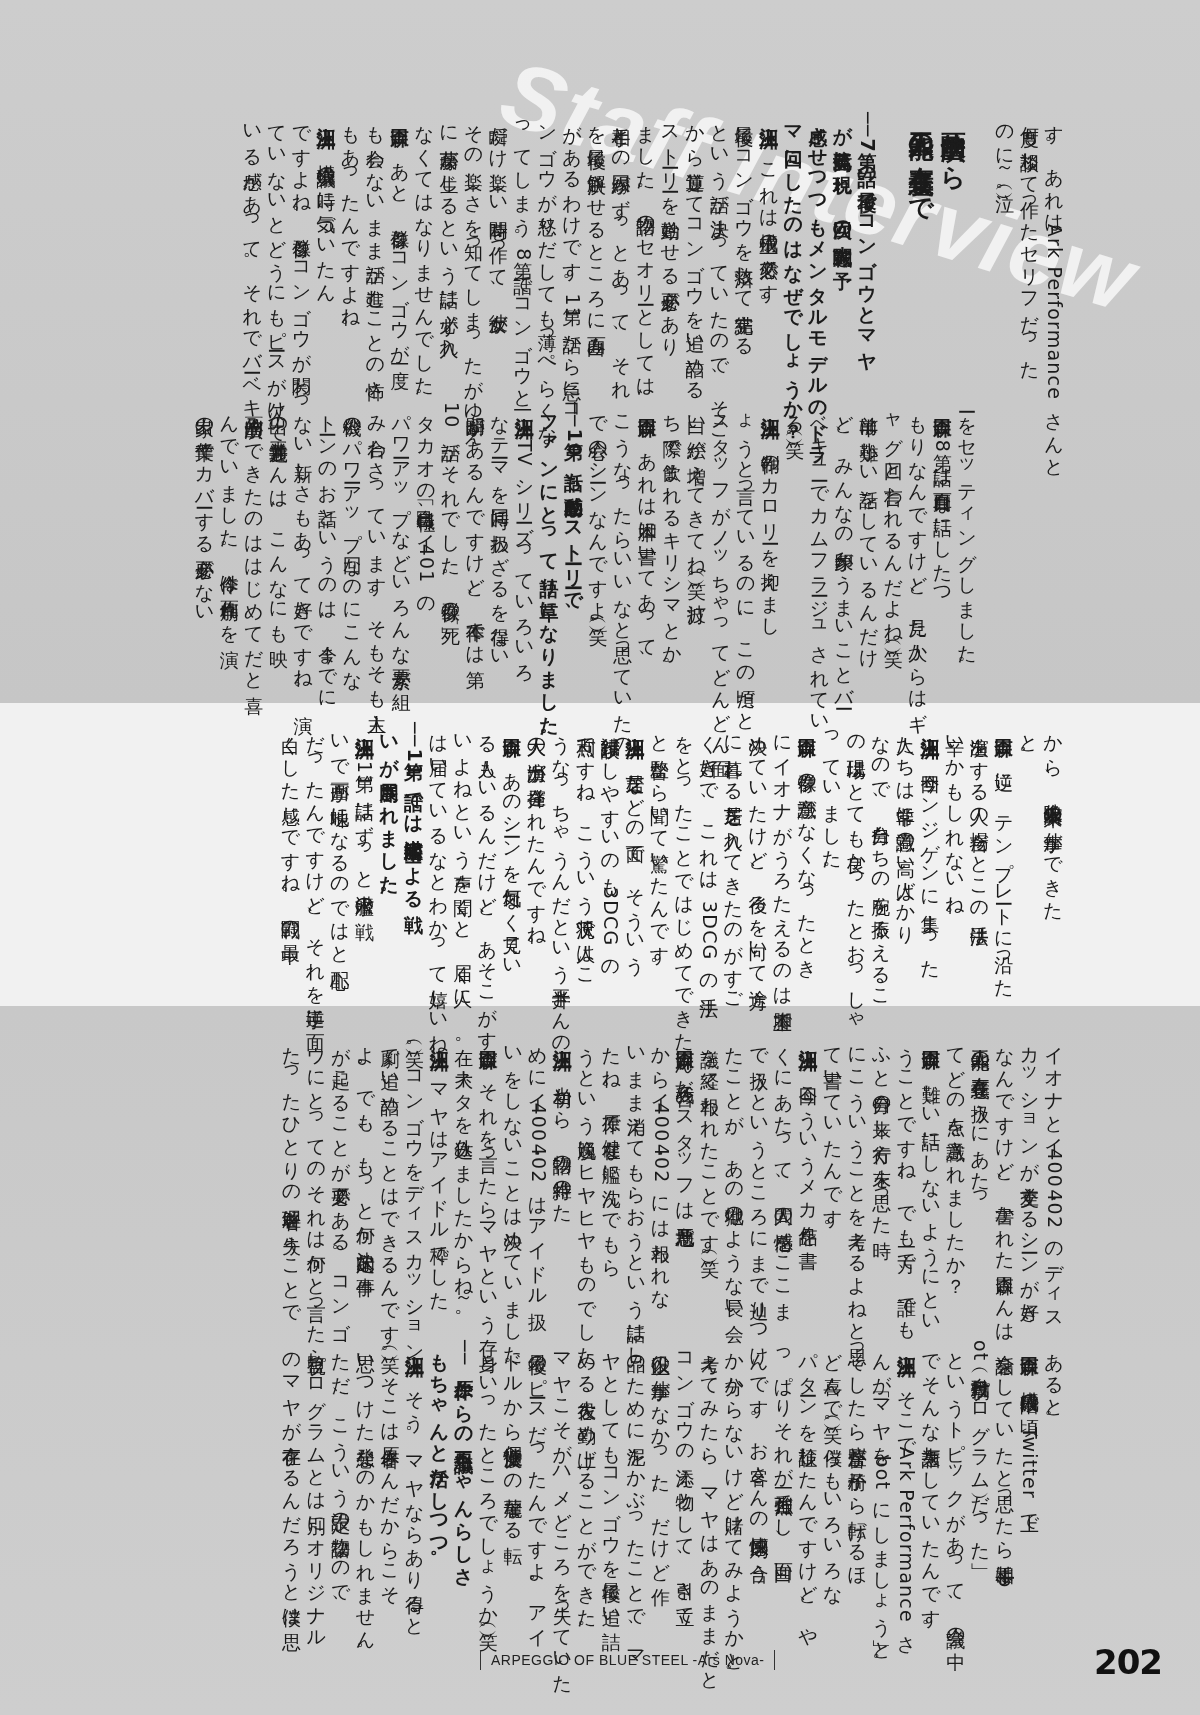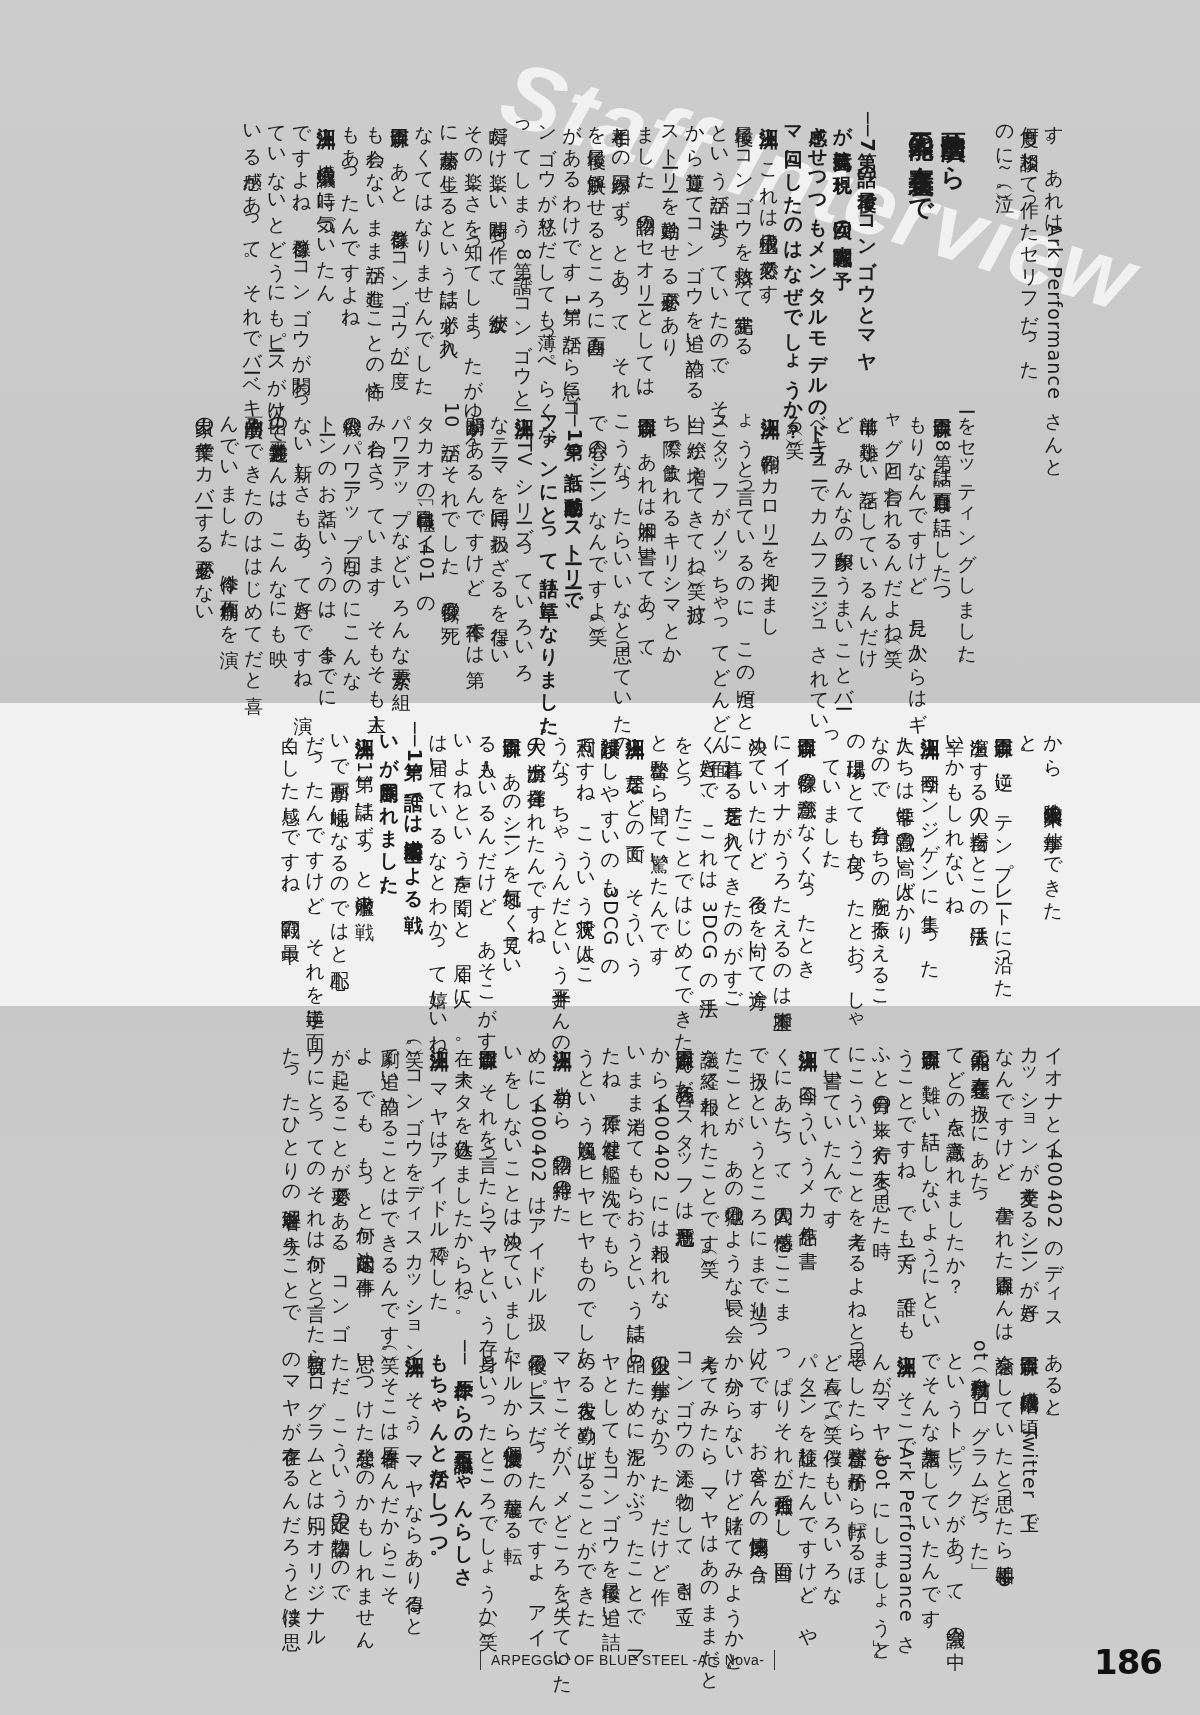--- a/index.html
+++ b/index.html
@@ -54,13 +54,13 @@
 
 <div class="watermark">Staff Interview</div>
 
 <div class="block" id="top-upper" style="right:133px; top:112px; height:275px; width:880px;"><span class="ln"><span>す。あれはArk Performanceさんと</span></span><span class="ln"><span>何度も相談して作ったセリフだった</span></span><span class="ln"><span>のに～（泣）。</span></span><span class="ln"><span>　</span></span><span class="ln heading"><span>映画的演出から</span></span><span class="ln heading"><span>人工知能の存在意義まで</span></span><span class="ln"><span>　</span></span><span class="ln q"><span>──第7話の最後でコンゴウとマヤ</span></span><span class="ln q"><span>が硫黄島に現れ、次回の大戦闘を予</span></span><span class="ln q"><span>感させつつもメンタルモデルのドラ</span></span><span class="ln q"><span>マ回にしたのはなぜでしょうか？</span></span><span class="ln"><span class="sp">上江洲　</span><span>これは構成上の必然です。</span></span><span class="ln"><span>最後にコンゴウを救済して完結する</span></span><span class="ln"><span>という話が決まっていたので、そこ</span></span><span class="ln"><span>から逆算してコンゴウを追い詰める</span></span><span class="ln"><span>ストーリーを始動させる必要があり</span></span><span class="ln"><span>ました。物語のセオリーとしては、</span></span><span class="ln"><span>相手との因縁がずっとあって、それ</span></span><span class="ln"><span>を最後に解決させるところに面白み</span></span><span class="ln"><span>があるわけです。第11話から急にコ</span></span><span class="ln"><span>ンゴウが怒りだしても薄っぺらくな</span></span><span class="ln"><span>ってしまう。第8話でコンゴウと一</span></span><span class="ln"><span>瞬だけ楽しい時間を作って、彼女が</span></span><span class="ln"><span>その楽しさを知ってしまったがゆえ</span></span><span class="ln"><span>に葛藤が生じるという話は必ず入れ</span></span><span class="ln"><span>なくてはなりませんでした。</span></span><span class="ln"><span class="sp">森田　</span><span>あと、群像とコンゴウが一度</span></span><span class="ln"><span>も会わないまま話が進むことの怖さ</span></span><span class="ln"><span>もあったんですよね。</span></span><span class="ln"><span class="sp">上江洲　</span><span>構成会議の時に気づいたん</span></span><span class="ln"><span>ですよね。群像とコンゴウが関わっ</span></span><span class="ln"><span>ていないとどうにもピースが欠けて</span></span><span class="ln"><span>いる感があって。それでバーベキュ</span></span></div>
 <div class="block" id="top-lower" style="right:220px; top:402px; height:278px; width:790px;"><span class="ln"><span>ーをセッティングしました。</span></span><span class="ln"><span class="sp">森田　</span><span>第8話は真面目な話にしたつ</span></span><span class="ln"><span>もりなんですけど、見た人からはギ</span></span><span class="ln"><span>ャグ回と言われるんだよね（笑）。</span></span><span class="ln"><span>前半は小難しい話をしているんだけ</span></span><span class="ln"><span>ど、みんなの印象がうまいことバー</span></span><span class="ln"><span>ベキューでカムフラージュされてい</span></span><span class="ln"><span>る（笑）。</span></span><span class="ln"><span class="sp">上江洲　</span><span>制作のカロリーを抑えまし</span></span><span class="ln"><span>ょうと言っているのに、この頃だと</span></span><span class="ln"><span>スタッフがノッちゃってどんどん面</span></span><span class="ln"><span>白い絵が増えてきてね（笑）。波打</span></span><span class="ln"><span>ち際で飲まれるキリシマとか。</span></span><span class="ln"><span class="sp">森田　</span><span>あれは脚本に書いてあって、</span></span><span class="ln"><span>こうなったらいいなと思っていたの</span></span><span class="ln"><span>で会心のシーンなんですよ（笑）。</span></span><span class="ln q"><span>──第10話も感動的なストーリーで、</span></span><span class="ln q"><span>ファンにとって語り草になりました。</span></span><span class="ln"><span class="sp">上江洲　</span><span>TVシリーズっていろいろ</span></span><span class="ln"><span>なテーマを同時に扱わざるを得ない</span></span><span class="ln"><span>瞬間があるんですけど、本作では第</span></span><span class="ln"><span>10話がそれでした。群像の「死」、</span></span><span class="ln"><span>タカオの「自己犠牲」、イ401の</span></span><span class="ln"><span>パワーアップなどいろんな要素が組</span></span><span class="ln"><span>み合わさっています。そもそも主人</span></span><span class="ln"><span>公機のパワーアップ回なのにこんな</span></span><span class="ln"><span>トーンのお話というのは、今までに</span></span><span class="ln"><span>ない新しさもあって好きですね。演</span></span><span class="ln"><span>出の平井義通さんは、こんなにも映</span></span><span class="ln"><span>画的演出ができたのははじめてだと喜</span></span><span class="ln"><span>んでいました。今作は作画崩れを演</span></span><span class="ln"><span>出家の作業でカバーする必要がない</span></span></div>
 <div class="block" id="mid" style="right:134px; top:722px; height:278px; width:880px;"><span class="ln"><span>から、映像演出本来の仕事ができた</span></span><span class="ln"><span>と。</span></span><span class="ln"><span class="sp">森田　</span><span>逆に、テンプレートに沿った</span></span><span class="ln"><span>演出をする人の場合だとこの手法は</span></span><span class="ln"><span>辛いかもしれないね。</span></span><span class="ln"><span class="sp">上江洲　</span><span>今回サンジゲンに集まった</span></span><span class="ln"><span>人たちは非常に意識の高い人ばかり</span></span><span class="ln"><span>なので、自分たちの腕を振るえるこ</span></span><span class="ln"><span>の現場はとても良かったとおっしゃ</span></span><span class="ln"><span>っていました。</span></span><span class="ln"><span class="sp">森田　</span><span>群像の意識がなくなったとき</span></span><span class="ln"><span>にイオナがうろたえるのは脚本上で</span></span><span class="ln"><span>決めていたけど、後ろを向いて途方</span></span><span class="ln"><span>に暮れる芝居を入れてきたのがすご</span></span><span class="ln"><span>く好きで、これは、3DCGの手法</span></span><span class="ln"><span>をとったことではじめてできたんだ</span></span><span class="ln"><span>と監督から聞いて驚いたんです。</span></span><span class="ln"><span class="sp">上江洲　</span><span>芝居などの面で、そういう</span></span><span class="ln"><span>試行錯誤がしやすいのも3DCGの</span></span><span class="ln"><span>利点ですね。こういう状況で人はこ</span></span><span class="ln"><span>うなっちゃうんだという平井さんの</span></span><span class="ln"><span>大人の演出力が発揮されたんですね。</span></span><span class="ln"><span class="sp">森田　</span><span>あのシーンを何気なく見てい</span></span><span class="ln"><span>る人もいるんだけど、あそこがすご</span></span><span class="ln"><span>いよねという声を聞くと、届く人に</span></span><span class="ln"><span>は届いているなとわかって嬉しいね。</span></span><span class="ln q"><span>──第11話では潜水艦同士による戦</span></span><span class="ln q"><span>いが展開されました。</span></span><span class="ln"><span class="sp">上江洲　</span><span>第11話はずっと潜水艦の戦</span></span><span class="ln"><span>いで画面が地味になるのではと心配</span></span><span class="ln"><span>だったんですけど、それを逆手に面</span></span><span class="ln"><span>白くした感じですね。戦闘の最中、</span></span></div>
 <div class="block" id="bot-upper" style="right:133px; top:1034px; height:282px; width:880px;"><span class="ln"><span>イオナとイ400・402のディス</span></span><span class="ln"><span>カッションが交差するシーンが好き</span></span><span class="ln"><span>なんですけど、書かれた森田さんは</span></span><span class="ln"><span>人工知能の存在意義を扱うにあたっ</span></span><span class="ln"><span>てどの点を意識されましたか？</span></span><span class="ln"><span class="sp">森田　</span><span>難しい話にしないようにとい</span></span><span class="ln"><span>うことですね。でも一方で、誰でも</span></span><span class="ln"><span>ふと自分の来し方行く末を思った時</span></span><span class="ln"><span>にこういうことを考えるよねと思っ</span></span><span class="ln"><span>て書いていたんです。</span></span><span class="ln"><span class="sp">上江洲　</span><span>今回こういうメカ作品を書</span></span><span class="ln"><span>くにあたって、人間の感情をここま</span></span><span class="ln"><span>で扱うというところにまで辿りつけ</span></span><span class="ln"><span>たことが、あの地獄のような長い会</span></span><span class="ln"><span>議を経て報われたことです（笑）。</span></span><span class="ln"><span class="sp">森田　</span><span>我々含めスタッフは意地悪だ</span></span><span class="ln"><span>からイ400・402には報われな</span></span><span class="ln"><span>いまま消えてもらおうという話はし</span></span><span class="ln"><span>たね。原作で健在な艦に沈んでもら</span></span><span class="ln"><span>うという逸脱にヒヤヒヤものでした。</span></span><span class="ln"><span class="sp">上江洲　</span><span>当初から、物語の維持のた</span></span><span class="ln"><span>めにイ400・402はアイドル扱</span></span><span class="ln"><span>いをしないことは決めていました。</span></span><span class="ln"><span class="sp">森田　</span><span>それを言ったらマヤという存</span></span><span class="ln"><span>在。大ネタを仕込みましたからね～。</span></span><span class="ln"><span class="sp">上江洲　</span><span>マヤはアイドル枠でした</span></span><span class="ln"><span>（笑）。コンゴウをディスカッション</span></span><span class="ln"><span>劇で追い詰めることはできるんです</span></span><span class="ln"><span>よ。でも、もっと何か決定的な事件</span></span><span class="ln"><span>が起こることが必要である。コンゴ</span></span><span class="ln"><span>ウにとってのそれは何かと言ったら</span></span><span class="ln"><span>たったひとりの理解者を失うことで</span></span></div>
 <div class="block" id="bot-lower" style="right:133px; top:1340px; height:282px; width:880px;"><span class="ln"><span>あると。</span></span><span class="ln"><span class="sp">森田　</span><span>構成段階の頃、「Twitter上で</span></span><span class="ln"><span>会話をしていたと思ったら相手はb</span></span><span class="ln"><span>ot（自動投稿プログラム）だった」</span></span><span class="ln"><span>というトピックがあって、会議の中</span></span><span class="ln"><span>でそんな与太話をしていたんです。</span></span><span class="ln"><span class="sp">上江洲　</span><span>そこでArk Performanceさ</span></span><span class="ln"><span>んが「マヤをbotにしましょう」と。</span></span><span class="ln"><span>そしたら岸監督が椅子から転げるほ</span></span><span class="ln"><span>ど喜んで（笑）。僕らもいろいろな</span></span><span class="ln"><span>パターンを検証したんですけど、や</span></span><span class="ln"><span>っぱりそれが一番強烈だし、面白い</span></span><span class="ln"><span>んです。お客さんの快感原則に合う</span></span><span class="ln"><span>か分からないけど賭けてみようかと。</span></span><span class="ln"><span>考えてみたら、マヤはあのままだと</span></span><span class="ln"><span>コンゴウの添え物として、引き立て</span></span><span class="ln"><span>役以上の仕事がなかった。だけど作</span></span><span class="ln"><span>品のために泥をかぶったことで、マ</span></span><span class="ln"><span>ヤとしてもコンゴウを最後に追い詰</span></span><span class="ln"><span>める大役を勤め上げることができた。</span></span><span class="ln"><span>マヤこそがハメどころを失っていた</span></span><span class="ln"><span>最後のピースだったんですよ。アイ</span></span><span class="ln"><span>ドルから個性派女優への華麗なる転</span></span><span class="ln"><span>身といったところでしょうか（笑）。</span></span><span class="ln q"><span>──原作からの不思議ちゃんらしさ</span></span><span class="ln q"><span>もちゃんと活かしつつ。</span></span><span class="ln"><span class="sp">上江洲　</span><span>そう。マヤならあり得ると</span></span><span class="ln"><span>（笑）。そこは原作者さんだからこそ</span></span><span class="ln"><span>思いつけた発想なのかもしれません。</span></span><span class="ln"><span>ただ、こういう設定の物語なので、</span></span><span class="ln"><span>監視プログラムとは別にオリジナル</span></span><span class="ln"><span>のマヤが存在するんだろうと僕は思</span></span></div>
 
 <div class="footer">ARPEGGIO OF BLUE STEEL -Ars Nova-</div>
-<div class="pagenum">186</div>
+<div class="pagenum">202</div>
 
 </body></html>

